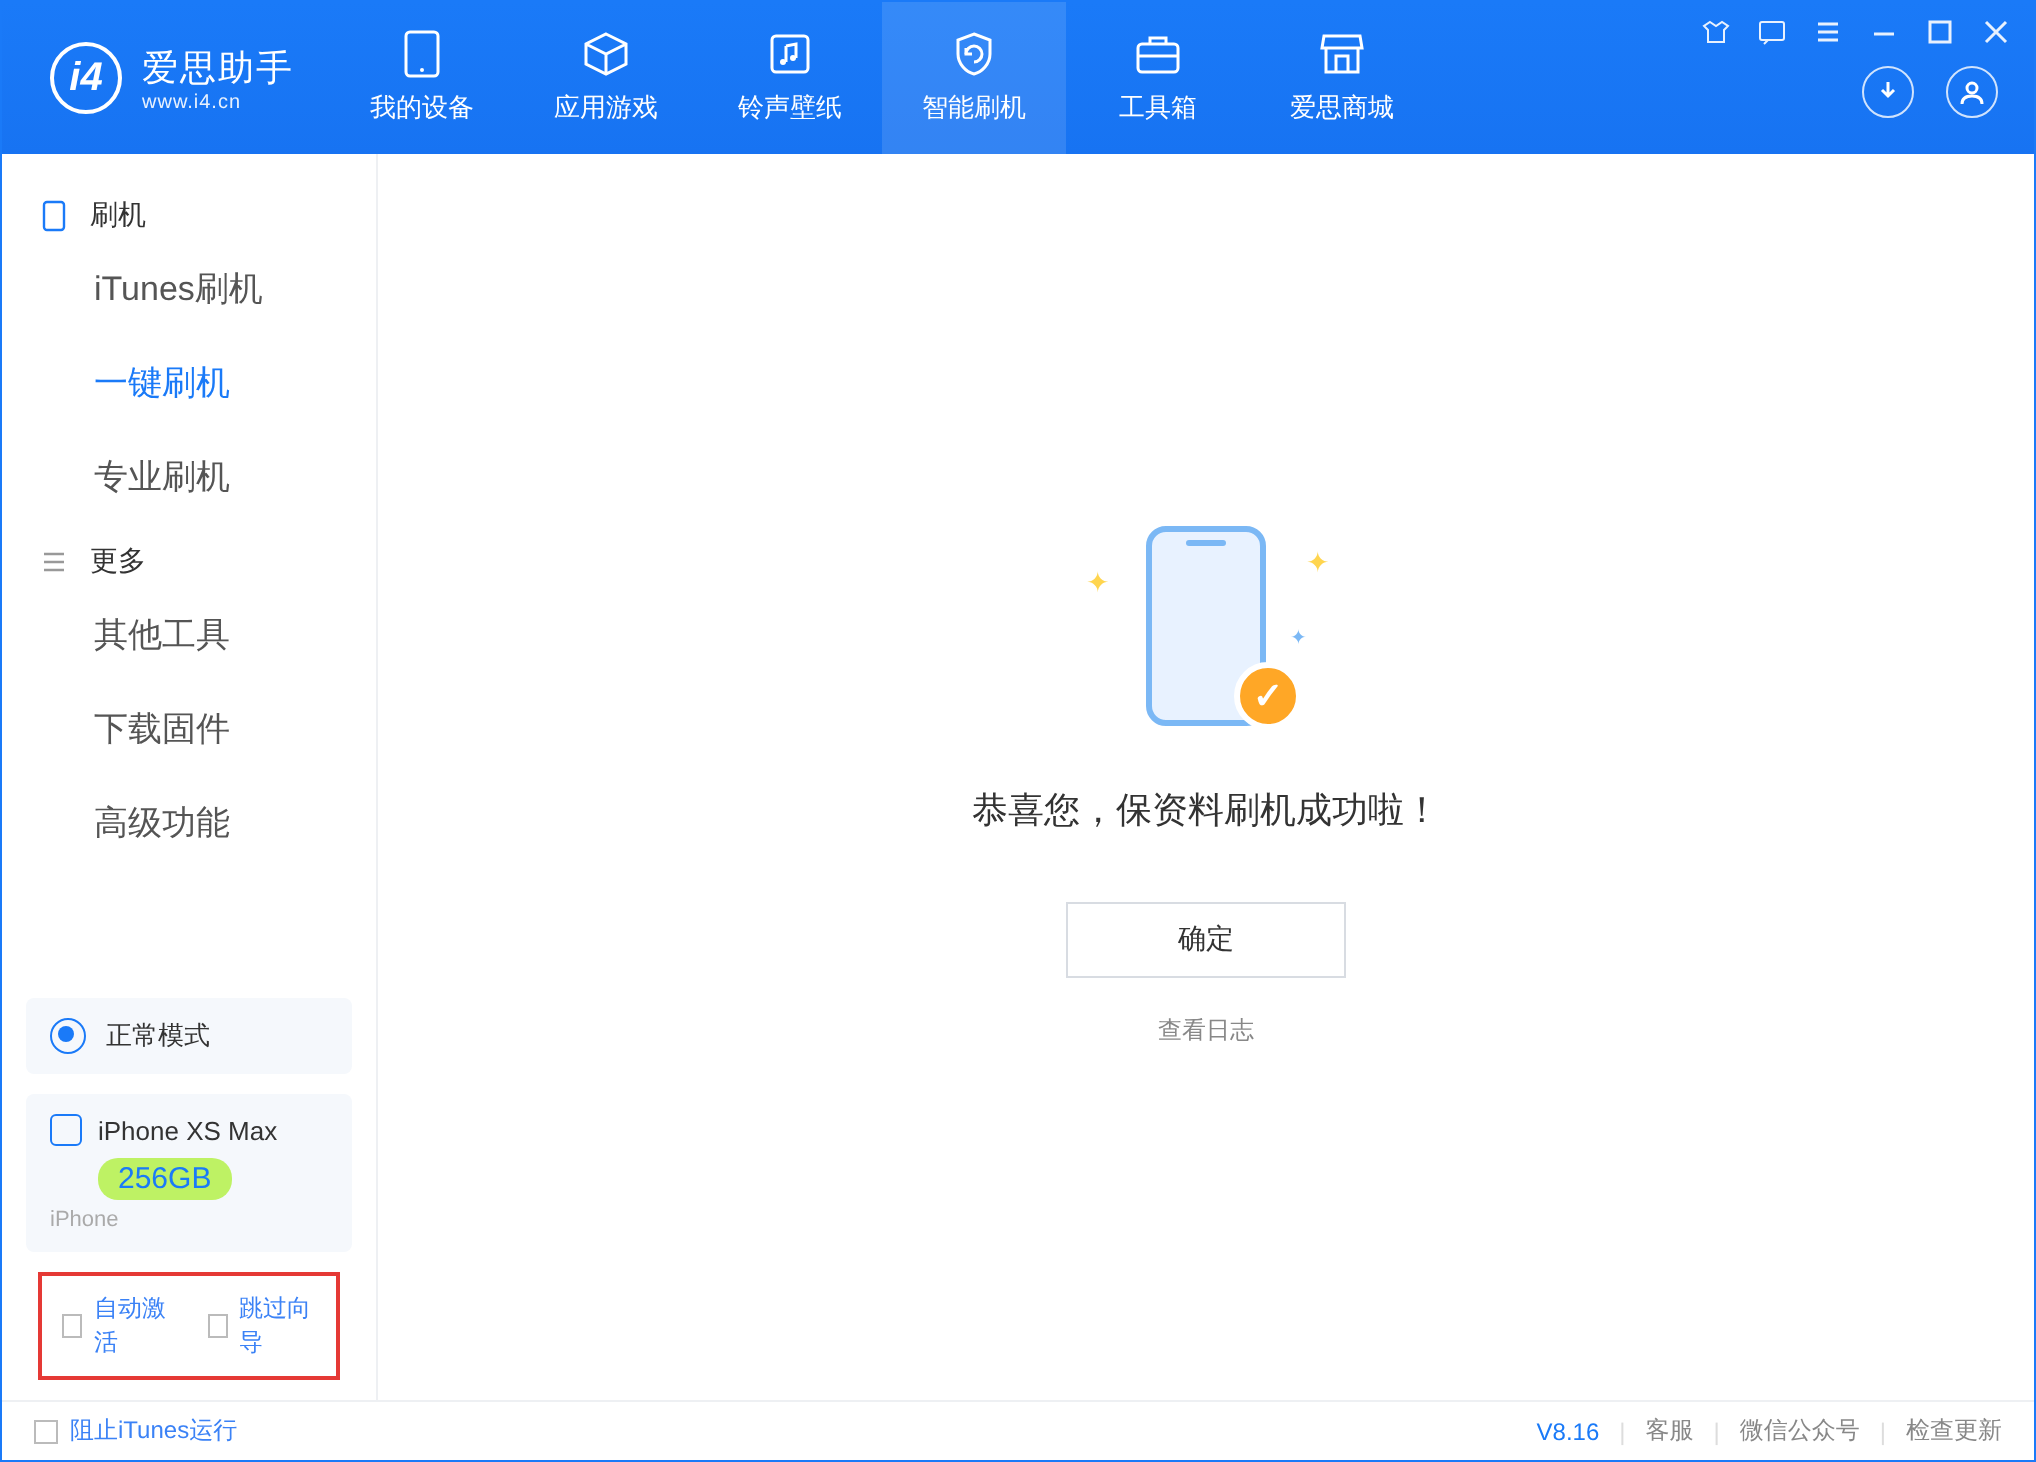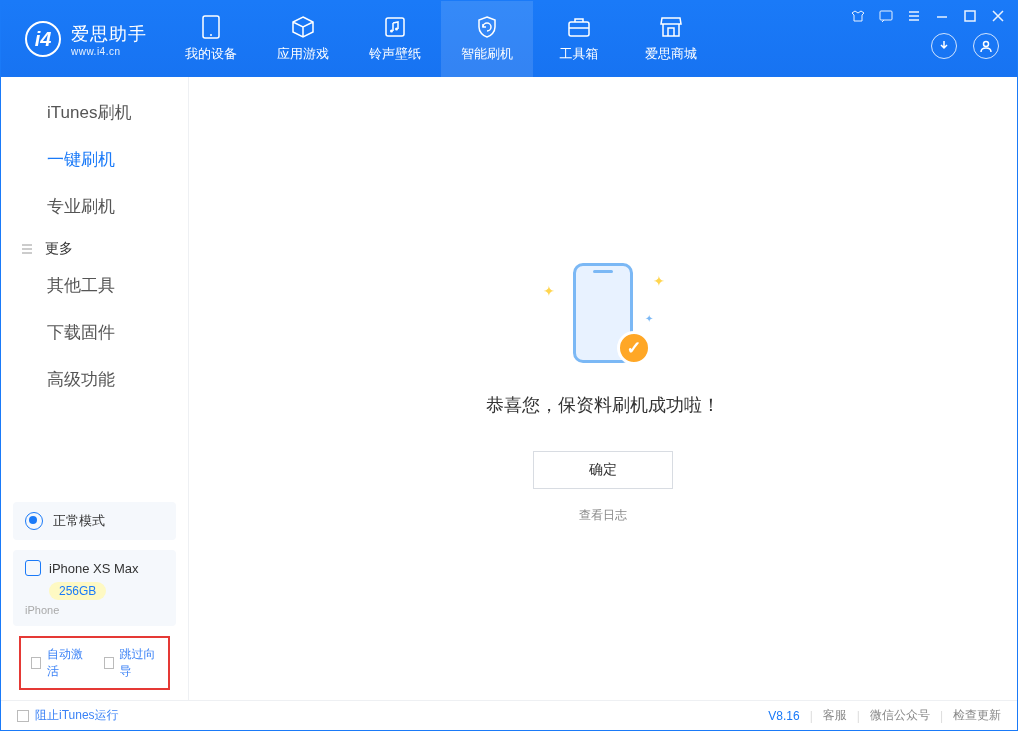--- a/index.html
+++ b/index.html
@@ -31,21 +31,21 @@
 .side-item { padding: 12px 0 12px 46px; font-size: 17px; color: #555; cursor: pointer; }
 .side-item.active { color: #1a7af8; }
 
 .side-bottom { padding: 10px 12px; }
 .mode-box, .device-box { background: #f5f8fc; border-radius: 4px; padding: 10px 12px; margin-bottom: 10px; font-size: 13px; color: #333; display: flex; align-items: center; }
 .mode-box .dot { width: 18px; height: 18px; border: 1.5px solid #1a7af8; border-radius: 50%; margin-right: 10px; position: relative; }
 .mode-box .dot::after { content: ''; position: absolute; top: 3px; left: 3px; width: 8px; height: 8px; background: #1a7af8; border-radius: 50%; }
 .device-box { flex-direction: column; align-items: flex-start; }
 .device-box .row1 { display: flex; align-items: center; font-weight: 500; }
 .device-box .phone-ico { width: 16px; height: 16px; border: 1.5px solid #1a7af8; border-radius: 3px; margin-right: 8px; }
-.device-box .badge { display: inline-block; margin-top: 6px; margin-left: 24px; background: #fef9c3; color: #1a7af8; font-size: 12px; padding: 2px 10px; border-radius: 10px; }
+.device-box .badge { display: inline-block; margin-top: 6px; margin-left: 24px; background: #bef264; color: #1a7af8; font-size: 15px; padding: 2px 10px; border-radius: 10px; }
 .device-box .type { margin-top: 4px; font-size: 11px; color: #aaa; }
 
 .opt-row { border: 2px solid #e53935; padding: 8px 10px; display: flex; gap: 18px; margin: 0 6px; }
 .chk { display: flex; align-items: center; font-size: 12px; color: #3b82f6; cursor: pointer; }
 .chk .box { width: 12px; height: 12px; border: 1px solid #bbb; margin-right: 6px; }
 
 .main { flex: 1; display: flex; flex-direction: column; align-items: center; justify-content: center; position: relative; }
 .success-illus { width: 120px; height: 120px; position: relative; margin-bottom: 20px; }
 .phone-shape { position: absolute; left: 30px; top: 10px; width: 60px; height: 100px; border: 3px solid #7bb8f5; border-radius: 10px; background: #e8f2ff; }
 .phone-shape::before { content: ''; position: absolute; top: 4px; left: 50%; transform: translateX(-50%); width: 20px; height: 3px; background: #7bb8f5; border-radius: 2px; }
@@ -178,20 +178,28 @@
           <circle cx="7" cy="5" r="2.5" fill="none" stroke="#fff" stroke-width="1.5"></circle>
           <path d="M2 13 C2 10 4 9 7 9 C10 9 12 10 12 13" fill="none" stroke="#fff" stroke-width="1.5"></path>
         </svg>
       </div>
   </div>
 </div>
 
 <div class="body">
   <div class="sidebar">
     <div class="side-scroll">
+      <div class="side-group">
+          <span class="gico">
+            <svg width="12" height="16" viewBox="0 0 12 16">
+              <rect x="1" y="1" width="10" height="14" rx="1.5" fill="none" stroke="#1a7af8" stroke-width="1.2"></rect>
+            </svg>
+          </span>
+          <span>刷机</span>
+        </div>
       <div class="side-item">iTunes刷机</div>
       <div class="side-item active">一键刷机</div>
       <div class="side-item">专业刷机</div>
       <div class="side-group">
           <span class="gico">
             <svg width="14" height="14" viewBox="0 0 14 14">
               <path d="M2 3 L12 3 M2 7 L12 7 M2 11 L12 11" stroke="#999" stroke-width="1.2"></path>
             </svg>
           </span>
           <span>更多</span>

